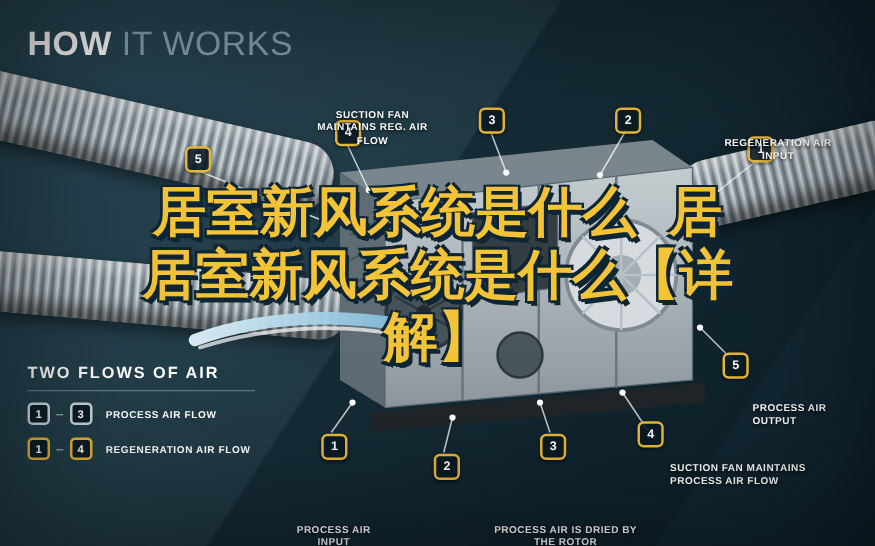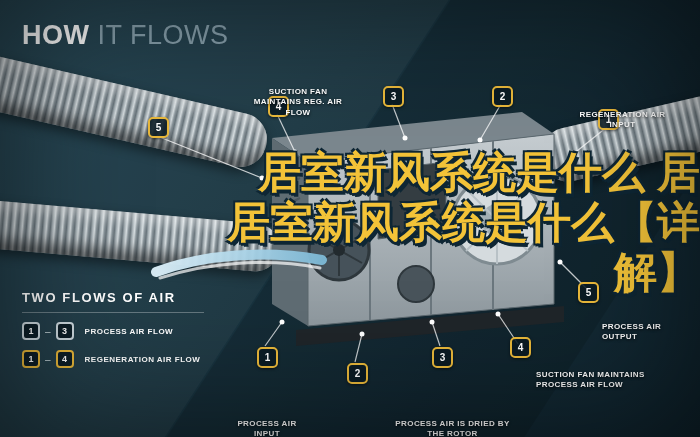--- a/index.html
+++ b/index.html
@@ -40,22 +40,22 @@
   }
   .ctext{
     position:absolute;z-index:6;color:#fff;font-size:8px;font-weight:700;
     letter-spacing:.4px;line-height:1.3;text-transform:uppercase;
     text-shadow:0 1px 3px rgba(0,0,0,.75);
     margin-top:45px;
   }
   .center{text-align:center;} .leftal{text-align:left;}
 
   .headline{
-    position:absolute;left:0;right:0;top:148px;z-index:7;text-align:right;
-    font-family:Liberation Sans, sans-serif;font-weight:700;font-size:43px;line-height:1.16;
+    position:absolute;left:0;right:0;top:148px;z-index:7;text-align:center;
+    font-family:Liberation Mono, monospace;font-weight:700;font-size:43px;line-height:1.16;
     color:#f3c338;
     text-shadow:3px 4px 0 #0e2634,-2px -2px 0 #0e2634,2px -2px 0 #0e2634,-2px 2px 0 #0e2634,0 3px 0 #0e2634;
   }
 
   .legend{position:absolute;left:22px;top:290px;z-index:6;color:#fff;}
   .legend .ltitle{font-size:13px;font-weight:700;letter-spacing:1.6px;}
   .legend .divider{width:182px;height:1px;background:rgba(255,255,255,.3);margin:7px 0 9px 0;}
   .lrow{display:flex;align-items:center;gap:5px;margin-bottom:10px;}
   .lbadge{
     width:14px;height:14px;border-radius:4px;background:rgba(10,26,34,.88);
@@ -142,21 +142,21 @@
       <circle cx="572" cy="155" r="2.5"></circle>
         <circle cx="560" cy="262" r="2.5"></circle>
       <circle cx="498" cy="314" r="2.5"></circle>
         <circle cx="432" cy="322" r="2.5"></circle>
       <circle cx="362" cy="334" r="2.5"></circle>
         <circle cx="282" cy="322" r="2.5"></circle>
     </g>
   </svg>
 
   <div class="title">
-    <span class="bold">HOW</span><span class="light"> IT FLOWS</span>
+    <span class="bold">HOW</span><span class="light"> IT WORKS</span>
   </div>
 
   <div class="badge" style="left:148px;top:117px">5</div>
   <div class="badge" style="left:268px;top:96px">4</div>
   <div class="badge" style="left:383px;top:86px">3</div>
   <div class="badge" style="left:492px;top:86px">2</div>
   <div class="badge" style="left:598px;top:109px">1</div>
   <div class="badge" style="left:578px;top:282px">5</div>
   <div class="badge" style="left:510px;top:337px">4</div>
   <div class="badge" style="left:432px;top:347px">3</div>

